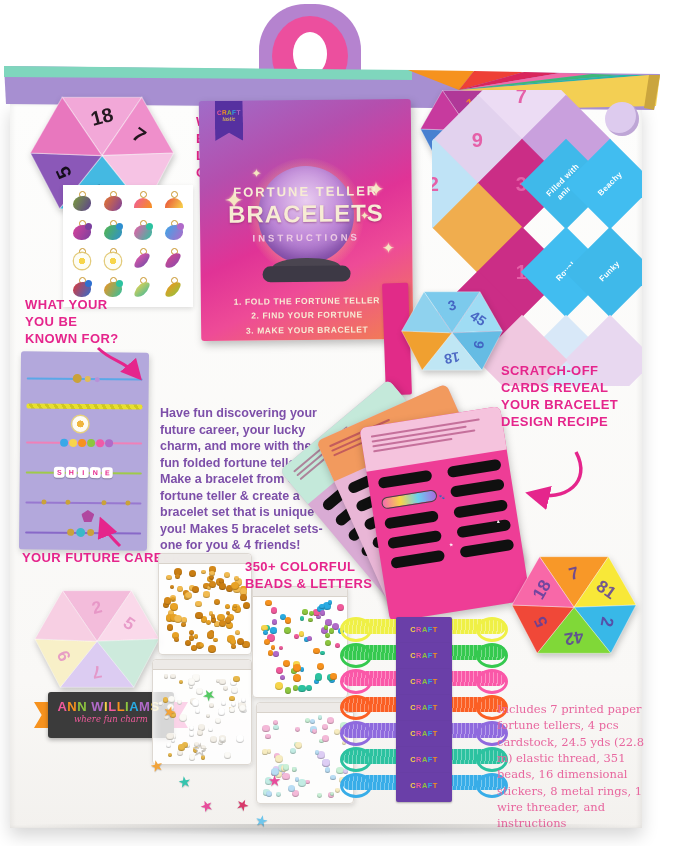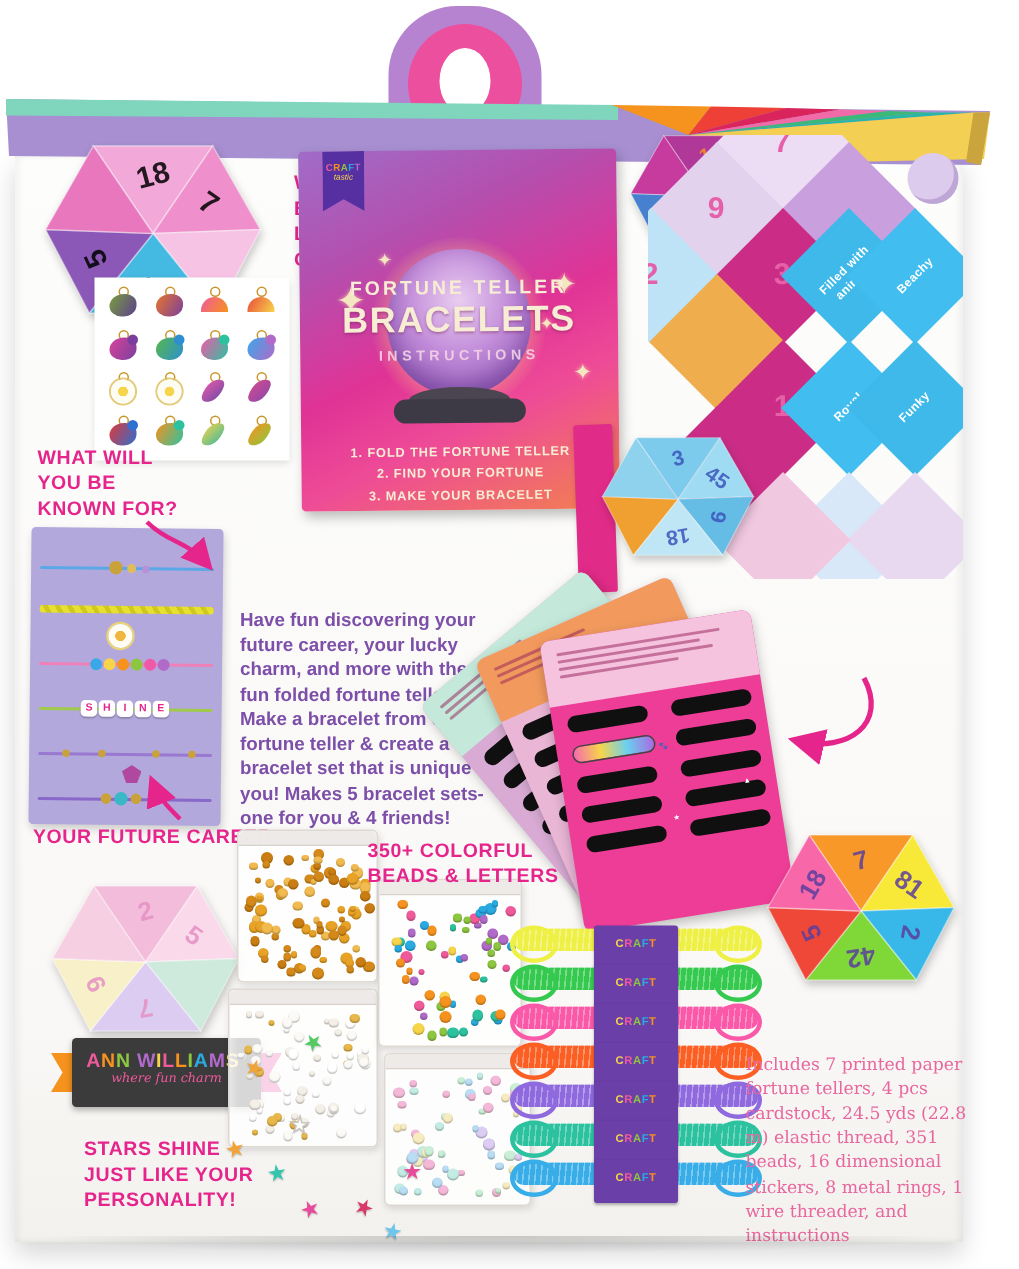--- a/index.html
+++ b/index.html
@@ -306,21 +306,21 @@
       <div class="charm">
         <i class="ring"></i>
         <i class="leaf" style="background: linear-gradient(120deg, rgb(247, 213, 74), rgb(56, 184, 160));"></i>
       </div>
       <div class="charm">
         <i class="ring"></i>
         <i class="leaf" style="background: linear-gradient(120deg, rgb(246, 146, 30), rgb(141, 198, 63));"></i>
       </div>
     </div>
 
-  <div class="note pre" style="left:25px;top:296px;width:120px">WHAT WILL
+  <div class="note pre" style="left:25px;top:296px;width:120px">WHAT YOUR
 YOU BE
 KNOWN FOR?</div>
 
   <div class="bcard">
     <div class="brac" style="top:26px;background:#5aa8e8">
       <span class="bead" style="left:46px;top:-4px;width:9px;height:9px;background:#caa23a"></span>
       <span class="bead" style="left:58px;top:-2px;width:6px;height:6px;background:#e0bc5a"></span>
       <span class="bead" style="left:68px;top:-1px;width:5px;height:5px;background:#b890d8"></span>
     </div>
     <div class="brac" style="top:52px;height:5px;background:repeating-linear-gradient(60deg,#e8e030 0 4px,#cfc81e 4px 7px)"></div>
@@ -428,20 +428,24 @@
         <span class="pill"></span>
         <span class="pill"></span>
         <span class="pill"></span>
         <span class="pill"></span>
       </div>
     <span class="micro" style="left:68px;top:78px">🐾</span>
     <span class="micro" style="left:70px;top:126px">★</span>
     <span class="micro" style="left:120px;top:110px">▲</span>
   </div>
 
+  <div class="note pre" style="left:501px;top:362px;width:150px">SCRATCH-OFF
+CARDS REVEAL
+YOUR BRACELET
+DESIGN RECIPE</div>
 
   <div class="teller" style="left:28px;top:576px;width:138px;height:126px"><svg viewBox="0 0 120 104" width="100%" height="100%">
         <polygon points="60,54 30,10 90,10" fill="#f3bcdb" stroke="rgba(255,255,255,.4)" stroke-width=".8"></polygon>
         <text x="60" y="29.666666666666668" text-anchor="middle" font-size="15" font-weight="bold" fill="#e591c4" opacity=".85" transform="rotate(-15 60 24.666666666666668)">2</text>
         <polygon points="60,54 90,10 114,52" fill="#fad9ea" stroke="rgba(255,255,255,.4)" stroke-width=".8"></polygon>
         <text x="88" y="43.666666666666664" text-anchor="middle" font-size="15" font-weight="bold" fill="#e591c4" opacity=".85" transform="rotate(35 88 38.666666666666664)">5</text>
         <polygon points="60,54 114,52 92,94" fill="#cdeadc" stroke="rgba(255,255,255,.4)" stroke-width=".8"></polygon>
         <polygon points="60,54 92,94 28,94" fill="#dcccf2" stroke="rgba(255,255,255,.4)" stroke-width=".8"></polygon>
         <text x="60" y="85.66666666666667" text-anchor="middle" font-size="15" font-weight="bold" fill="#e591c4" opacity=".85" transform="rotate(170 60 80.66666666666667)">7</text>
         <polygon points="60,54 28,94 6,52" fill="#f8f0c8" stroke="rgba(255,255,255,.4)" stroke-width=".8"></polygon>
@@ -451,23 +455,20 @@
 
   <div class="aw">
     <div class="tail l"></div>
     <div class="tail r"></div>
     <div class="plate">
       <div class="aw-name" id="aw-name"><span style="color: rgb(240, 90, 155);">A</span><span style="color: rgb(246, 146, 30);">N</span><span style="color: rgb(141, 198, 63);">N</span><span style="color: transparent;"> </span><span style="color: rgb(176, 106, 201);">W</span><span style="color: rgb(247, 213, 74);">I</span><span style="color: rgb(240, 90, 155);">L</span><span style="color: rgb(246, 146, 30);">L</span><span style="color: rgb(141, 198, 63);">I</span><span style="color: rgb(41, 171, 226);">A</span><span style="color: rgb(176, 106, 201);">M</span><span style="color: rgb(247, 213, 74);">S</span><sup>®</sup></div>
       <div class="aw-tag">where fun charm</div>
     </div>
   </div>
 
-  <div class="note pre" style="left:56px;top:757px;width:140px">STARS SHINE
-JUST LIKE YOUR
-PERSONALITY!</div>
 
   <div class="bag" style="left:158px;top:553px;width:92px;height:100px">
       <i class="dot" style="width: 4.82965px; height: 4.82965px; left: 81.9471px; top: 31.6188px; background: rgb(232, 162, 37); box-shadow: rgba(0, 0, 0, 0.25) 0px -1px 1px inset;"></i>
       <i class="dot" style="width: 6.09283px; height: 6.09283px; left: 4.41998px; top: 47.6286px; background: rgb(201, 125, 18); box-shadow: rgba(0, 0, 0, 0.25) 0px -1px 1px inset;"></i>
       <i class="dot" style="width: 5.48824px; height: 5.48824px; left: 29.5791px; top: 81.4057px; background: rgb(212, 137, 26); box-shadow: rgba(0, 0, 0, 0.25) 0px -1px 1px inset;"></i>
       <i class="dot" style="width: 4.75749px; height: 4.75749px; left: 49.5969px; top: 57.3795px; background: rgb(242, 187, 80); box-shadow: rgba(0, 0, 0, 0.25) 0px -1px 1px inset;"></i>
       <i class="dot" style="width: 4.16111px; height: 4.16111px; left: 18.6127px; top: 32.3269px; background: rgb(232, 162, 37); box-shadow: rgba(0, 0, 0, 0.25) 0px -1px 1px inset;"></i>
       <i class="dot" style="width: 5.70551px; height: 5.70551px; left: 24.4209px; top: 35.9108px; background: rgb(212, 137, 26); box-shadow: rgba(0, 0, 0, 0.25) 0px -1px 1px inset;"></i>
       <i class="dot" style="width: 4.63196px; height: 4.63196px; left: 34.5412px; top: 80.151px; background: rgb(232, 162, 37); box-shadow: rgba(0, 0, 0, 0.25) 0px -1px 1px inset;"></i>
       <i class="dot" style="width: 6.46504px; height: 6.46504px; left: 7.52541px; top: 70.1809px; background: rgb(201, 125, 18); box-shadow: rgba(0, 0, 0, 0.25) 0px -1px 1px inset;"></i>

